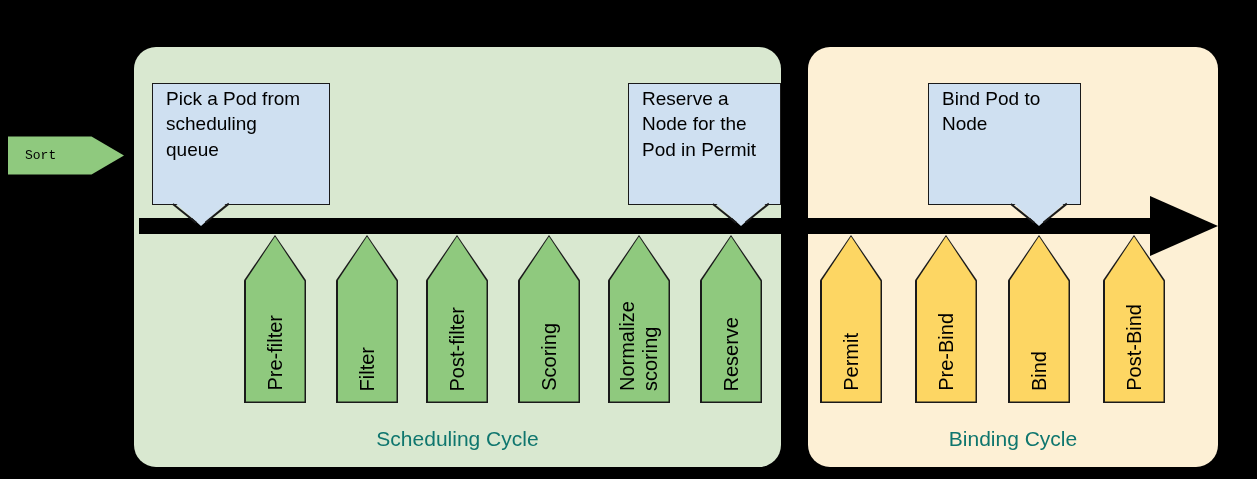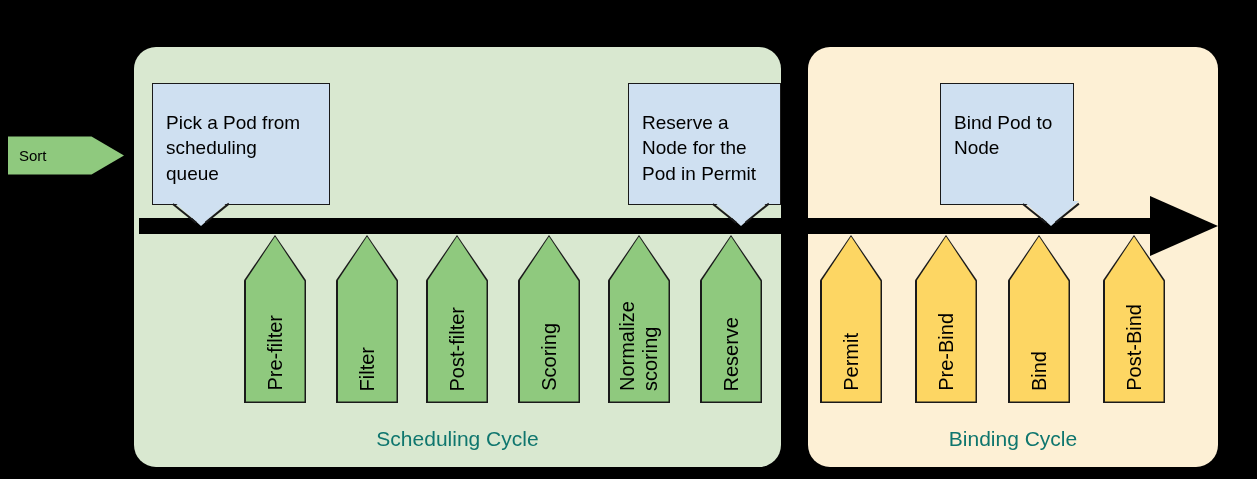--- a/index.html
+++ b/index.html
@@ -33,27 +33,28 @@
   }
   .sort-arrow .shape {
     position: absolute;
     inset: 0;
     background: #8FC97E;
     -webkit-clip-path: polygon(0 8%, 72% 8%, 100% 50%, 72% 92%, 0 92%);
     clip-path: polygon(0 8%, 72% 8%, 100% 50%, 72% 92%, 0 92%);
   }
   .sort-arrow .label {
     position: absolute;
-    left: 11px;
+    left: 17px;
     top: 50%;
     transform: translateY(-50%);
-    font-size: 15px;
+    font-size: 13px;
     color: #000000;
     line-height: 1.1;
     white-space: nowrap;
+    font-family: Liberation Mono, monospace;
   }
 
   
   .panel {
     position: absolute;
     border-radius: 22px;
   }
   #scheduling-panel {
     left: 134px;
     top: 47px;
@@ -99,21 +100,21 @@
   }
 
   
   .callout {
     position: absolute;
     background: #CFE0F1;
     border: 1.6px solid #1a1a1a;
     box-sizing: border-box;
   }
   .callout .text {
-    padding: 26px 13px 0 13px;
+    padding: 2px 13px 0 13px;
     font-size: 19px;
     line-height: 1.33;
     color: #000000;
     white-space: pre-line;
   }
   
   .callout .tail {
     position: absolute;
     bottom: -22px;
     width: 56px;
@@ -143,21 +144,21 @@
   }
   .callout .tail .tail-edge-r {
     left: 56px;
     transform: rotate(141deg);
   }
 
   #callout-pick   { left: 152px; top: 83px;  width: 178px; height: 122px; }
   #callout-pick .tail   { left: 20px; }
   #callout-reserve{ left: 628px; top: 83px;  width: 153px; height: 122px; }
   #callout-reserve .tail{ left: 84px; }
-  #callout-bind   { left: 928px; top: 83px;  width: 134px; height: 122px; margin-left: 12px; }
+  #callout-bind   { left: 928px; top: 83px;  width: 153px; height: 122px; }
   #callout-bind .tail   { left: 82px; }
 
   
   .plugin {
     position: absolute;
     top: 235px;
     width: 62px;
     height: 168px;
   }
   .plugin .outline {

